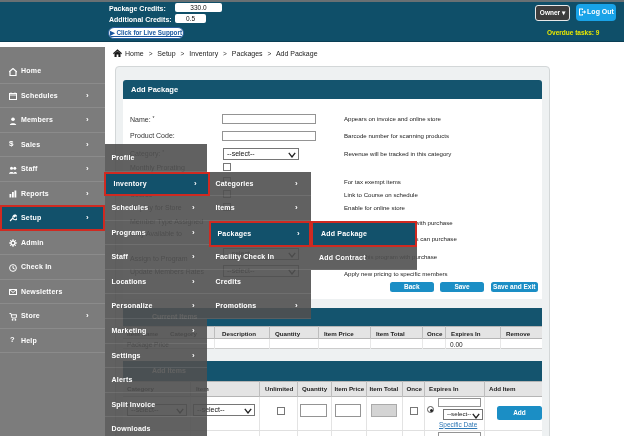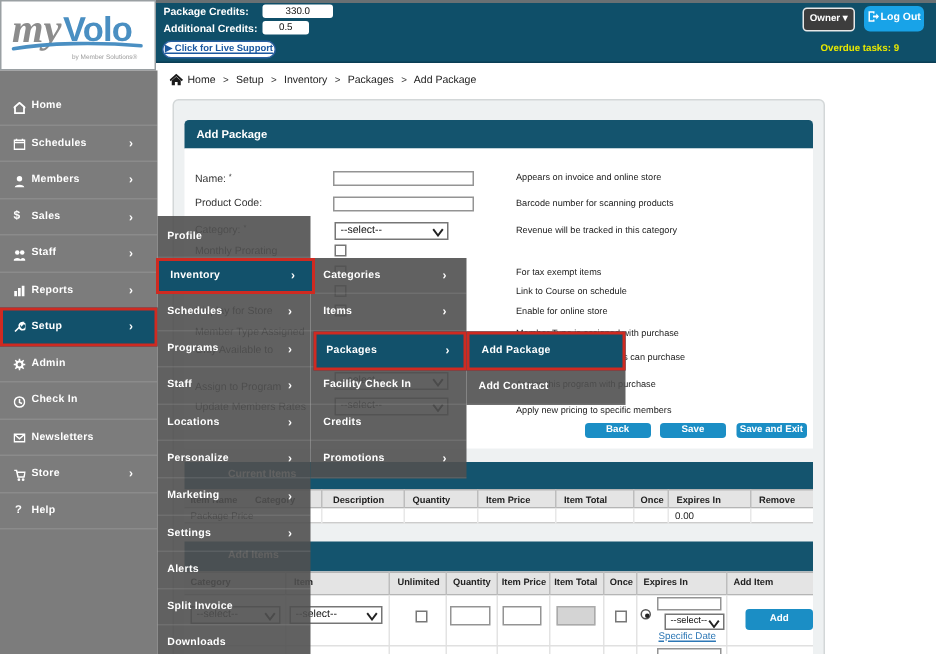--- a/index.html
+++ b/index.html
@@ -75,28 +75,20 @@
   <div class="tlbl" style="left:109px; top:15.5px;">Additional Credits:</div>
   <div class="tinp" style="left:175px; top:14px; width:31px; height:9px;">0.5</div>
   <div id="support">▶ Click for Live Support</div>
   <div id="ownerbtn">Owner ▾</div>
   <div id="logout"><svg style="vertical-align:-1.5px; margin-right:1px;" width="8" height="8" viewBox="0 0 8 8">
         <path d="M1 0.5 H5 V2 H4 V1.5 H2 V6.5 H4 V6 H5 V7.5 H1 Z" fill="#fff"></path>
         <path d="M4 3.4 H6.2 V2 L8 4 L6.2 6 V4.6 H4 Z" fill="#fff"></path>
       </svg>Log Out</div>
   <div id="overdue">Overdue tasks: 9</div>
 
-  <div id="logo" class="abs">
-    <svg width="102" height="45" viewBox="0 0 102 45">
-      <text x="7" y="27" font-family="Liberation Serif" font-style="italic" font-weight="bold" font-size="27" fill="#8c8c8c">my</text>
-      <text x="41" y="26" font-family="Liberation Sans" font-weight="bold" font-size="23" letter-spacing="-0.5" fill="#4a8fc2">Volo</text>
-      <path d="M8 31.5 C 30 27.5, 65 27, 93 29.5" stroke="#4a8fc2" stroke-width="2.4" fill="none" stroke-linecap="round"></path>
-      <text x="47" y="38" font-family="Liberation Sans" font-size="4.3" fill="#9a9a9a">by Member Solutions®</text>
-    </svg>
-  </div>
 
   <div id="sidebar" class="abs"></div>
   <div class="srow abs" style="top:59px;">
       <svg class="ico" viewBox="0 0 8 8">
         <path d="M0 4 L4 0.5 L8 4 M1 3.5 V7.5 H7 V3.5" stroke="#fff" stroke-width="1.2" fill="none"></path>
       </svg>
       <span class="txt">Home</span>
     </div>
   <div class="srow abs" style="top:83.5px;">
       <svg class="ico" viewBox="0 0 8 8">

